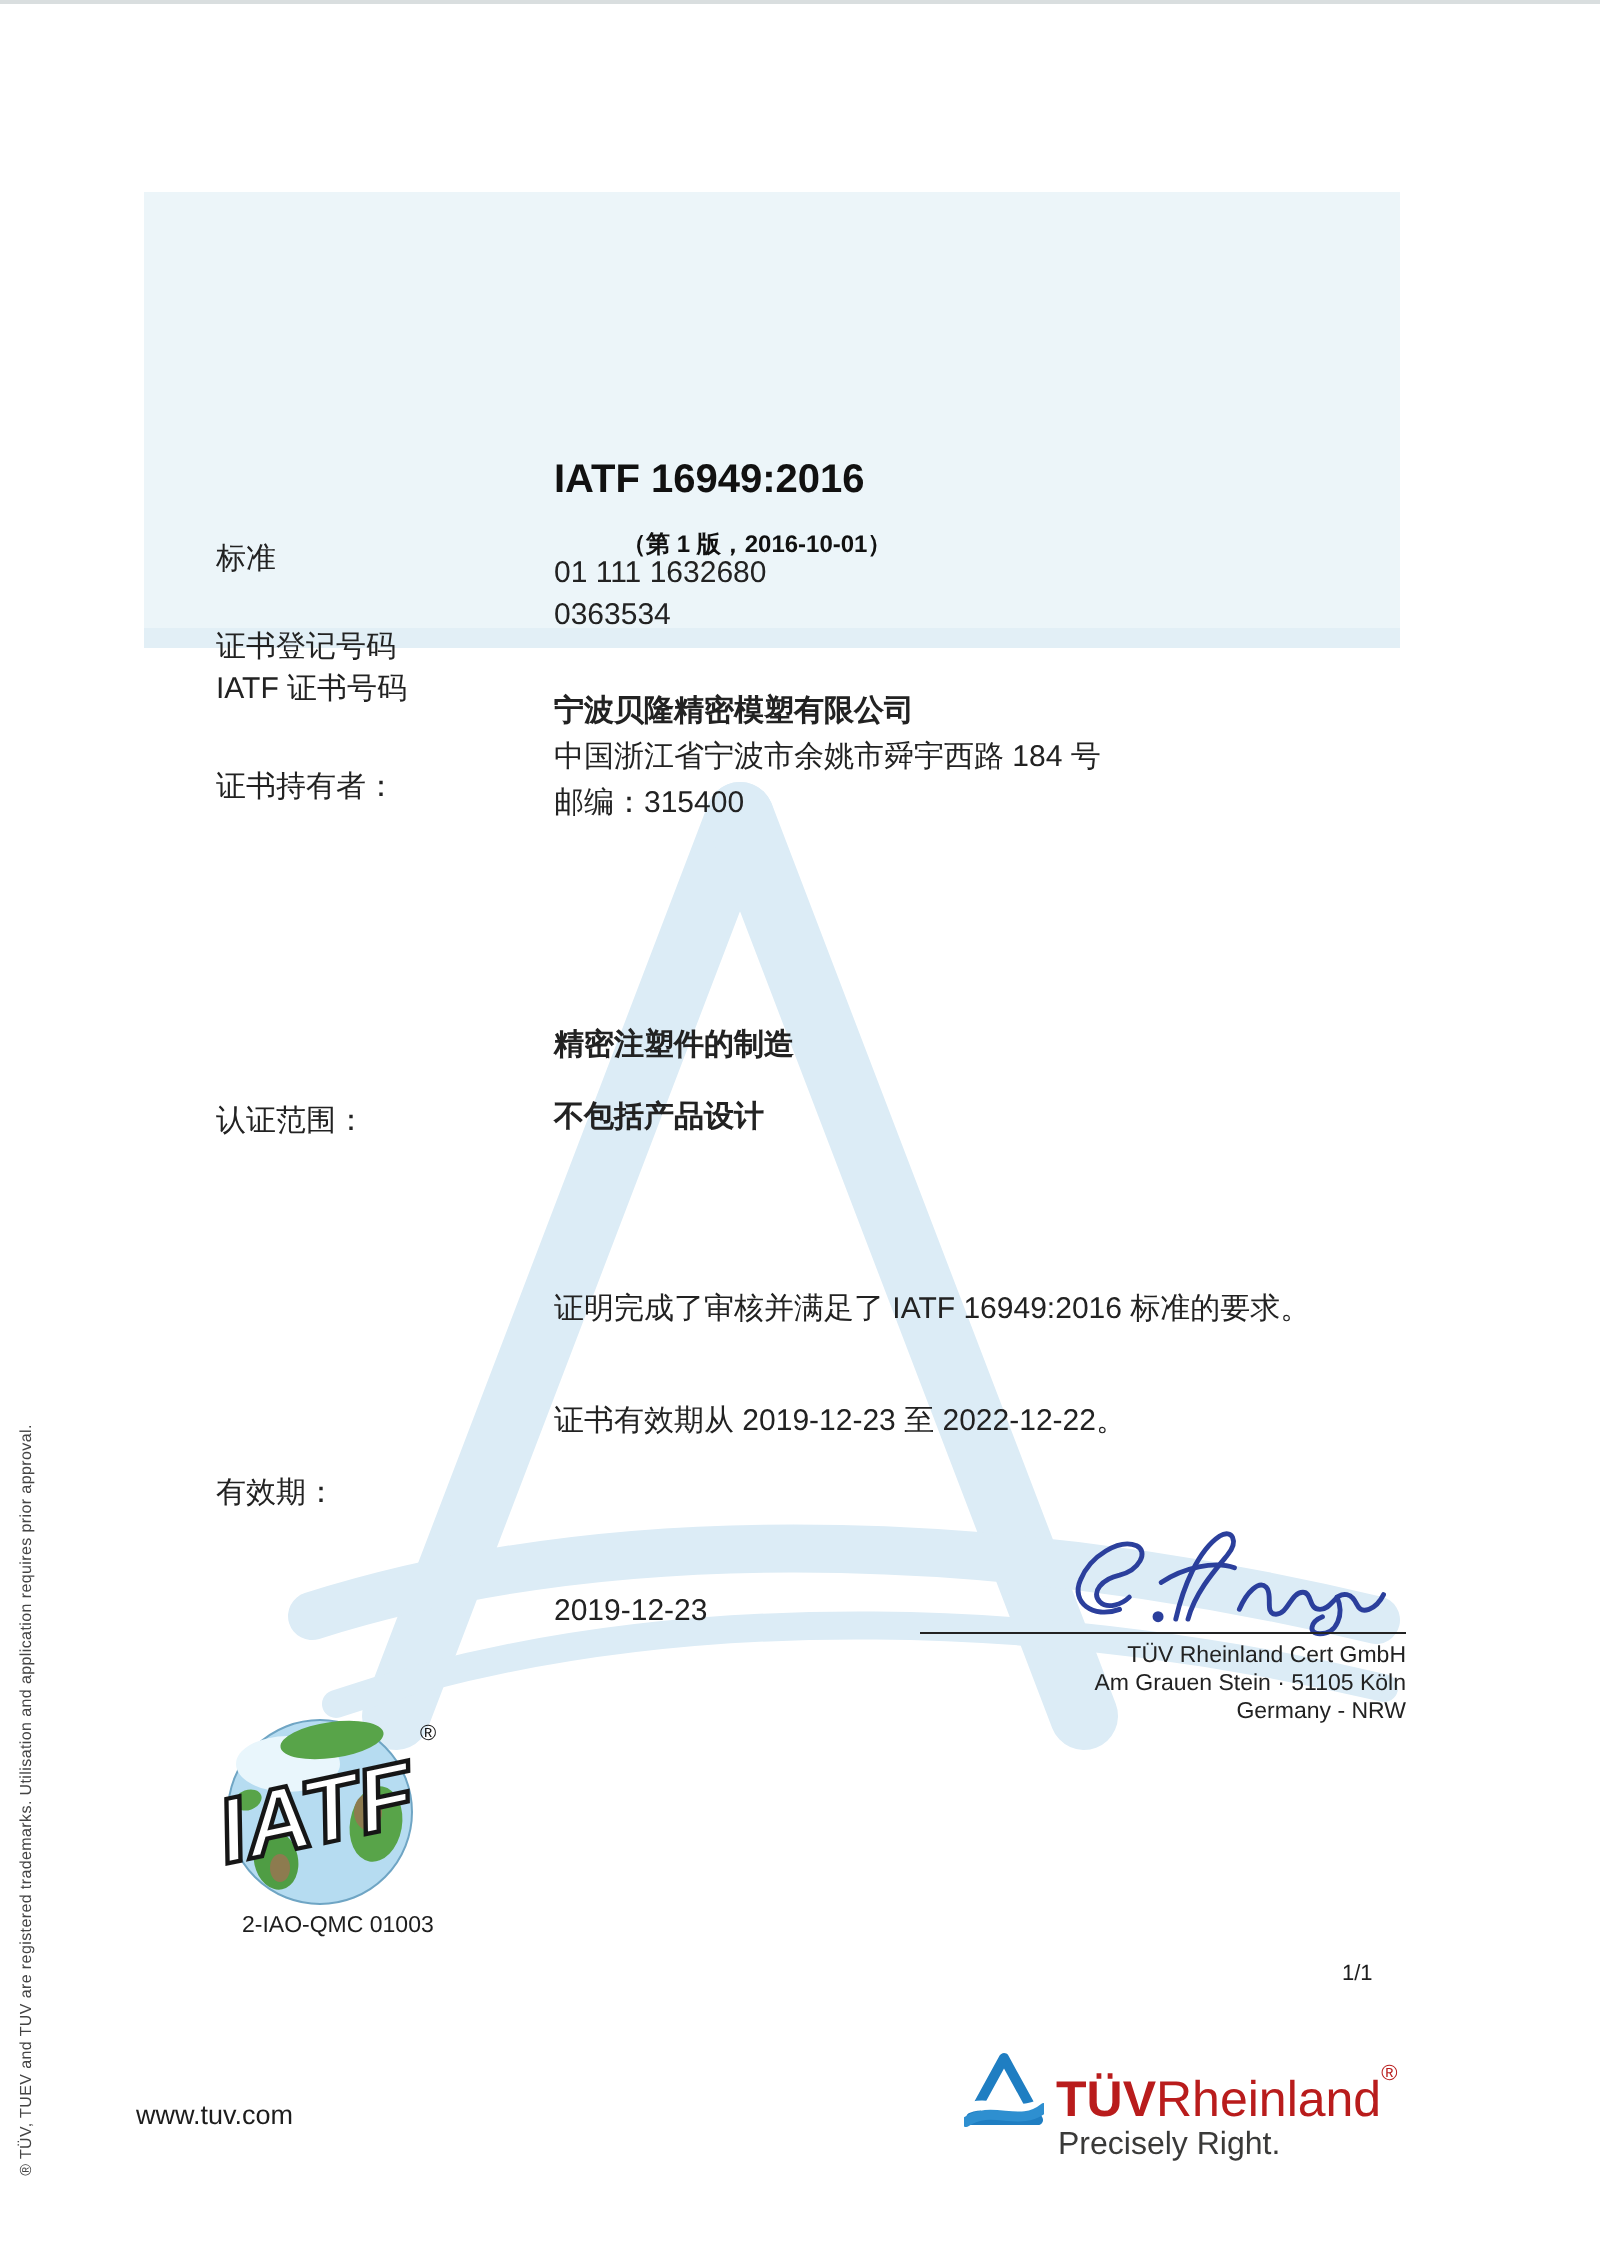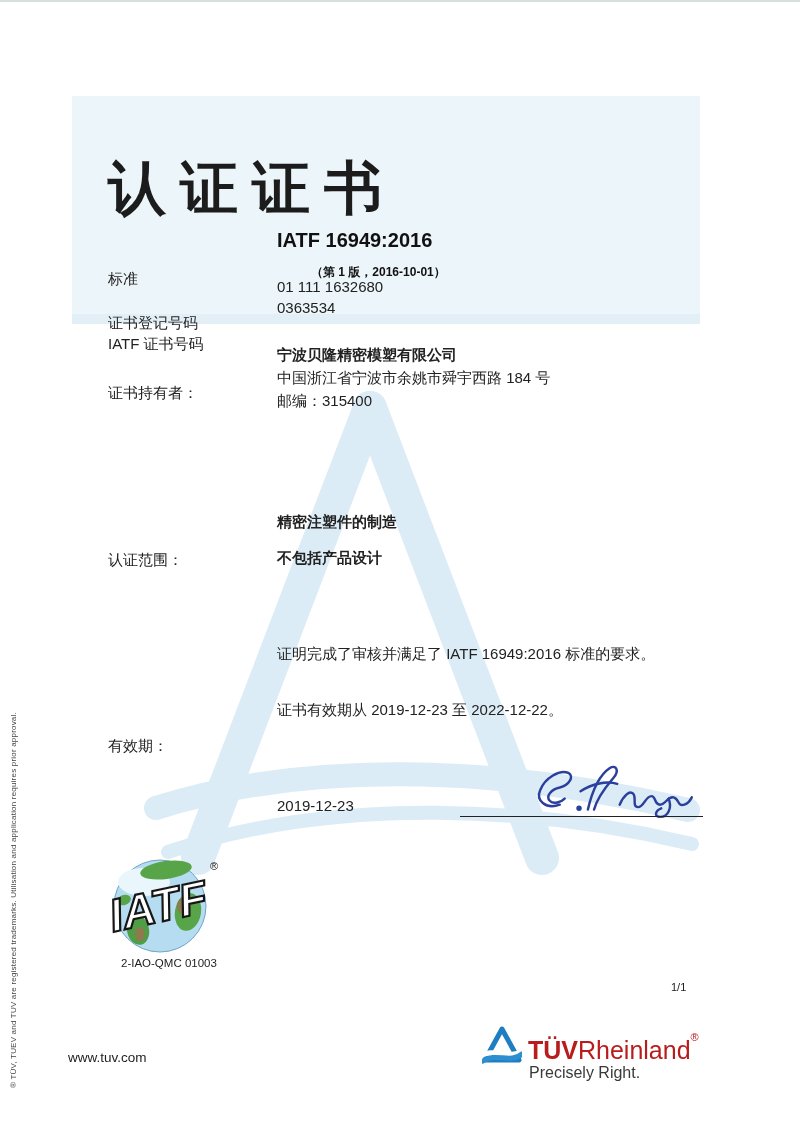--- a/index.html
+++ b/index.html
@@ -43,21 +43,20 @@
 
   <svg class="abs" style="left:140px;top:380px;" width="570" height="510" viewBox="0 0 570 510">
     <g fill="none" stroke="#dcecf6" stroke-linecap="round">
       <path d="M230,28 L58,478" stroke-width="34"></path>
       <path d="M230,28 L402,478" stroke-width="34"></path>
       <path d="M16,428 C180,376 380,390 548,430" stroke-width="24"></path>
       <path d="M28,472 C200,414 400,428 552,464" stroke-width="14"></path>
     </g>
   </svg>
 
-  <div class="abs cert-title">认证证书</div>
 
   <div class="abs label" style="left:108px;top:234px;">标准</div>
   <div class="abs std-value" style="left:277px;top:229px;">IATF 16949:2016</div>
   <div class="abs std-edition" style="left:279px;top:264px;margin-left:32px;">（第 1 版，2016-10-01）</div>
 
   <div class="abs label" style="left:108px;top:278px;">证书登记号码</div>
   <div class="abs value" style="left:277px;top:278px;">01 111 1632680</div>
   <div class="abs label" style="left:108px;top:299px;">IATF 证书号码</div>
   <div class="abs value" style="left:277px;top:299px;">0363534</div>
 
@@ -82,20 +81,25 @@
       <path d="M52,72 C30,80 12,66 20,48 C28,28 52,14 66,20 C76,25 68,40 52,44 C38,47 28,58 36,66 C42,72 54,68 60,62"></path>
       <path d="M83,78 m-2,0 a2.5,2.5 0 1,0 5,0 a2.5,2.5 0 1,0 -5,0" fill="#2b3f9c"></path>
       <path d="M98,80 C104,54 116,24 134,12 C144,6 150,16 140,28 C130,40 114,58 108,80"></path>
       <path d="M86,50 C104,38 130,32 146,38"></path>
       <path d="M150,72 C156,58 166,48 172,54 C178,60 170,76 180,76 C190,76 192,58 202,58 C210,58 206,72 216,72 C226,72 228,58 238,60 C248,62 244,76 256,72 C262,70 266,64 268,60"></path>
       <path d="M230,62 C236,76 230,92 216,92 C206,92 208,82 218,78"></path>
     </g>
   </svg>
   <div class="abs sig-line"></div>
 
+  <div class="abs issuer-block" style="left:463px;top:821px;width:240px;">
+    <div>TÜV Rheinland Cert GmbH</div>
+    <div>Am Grauen Stein · 51105 Köln</div>
+    <div>Germany - NRW</div>
+  </div>
 
   <svg class="abs" style="left:100px;top:856px;" width="126" height="104" viewBox="0 0 126 104">
     <circle cx="60" cy="50" r="46" fill="#b6dcf1" stroke="#6fa5c4" stroke-width="1"></circle>
     <ellipse cx="44" cy="26" rx="26" ry="14" fill="#e9f6fc"></ellipse>
     <ellipse cx="66" cy="14" rx="26" ry="9" fill="#58a449" transform="rotate(-8 66 14)"></ellipse>
     <ellipse cx="88" cy="56" rx="13" ry="19" fill="#58a449" transform="rotate(10 88 56)"></ellipse>
     <ellipse cx="38" cy="74" rx="11" ry="15" fill="#4f9d44" transform="rotate(-12 38 74)"></ellipse>
     <ellipse cx="84" cy="50" rx="7" ry="9" fill="#8d7b4f"></ellipse>
     <ellipse cx="40" cy="78" rx="5" ry="7" fill="#8d7b4f"></ellipse>
     <ellipse cx="24" cy="44" rx="7" ry="5" fill="#58a449" transform="rotate(-20 24 44)"></ellipse>

